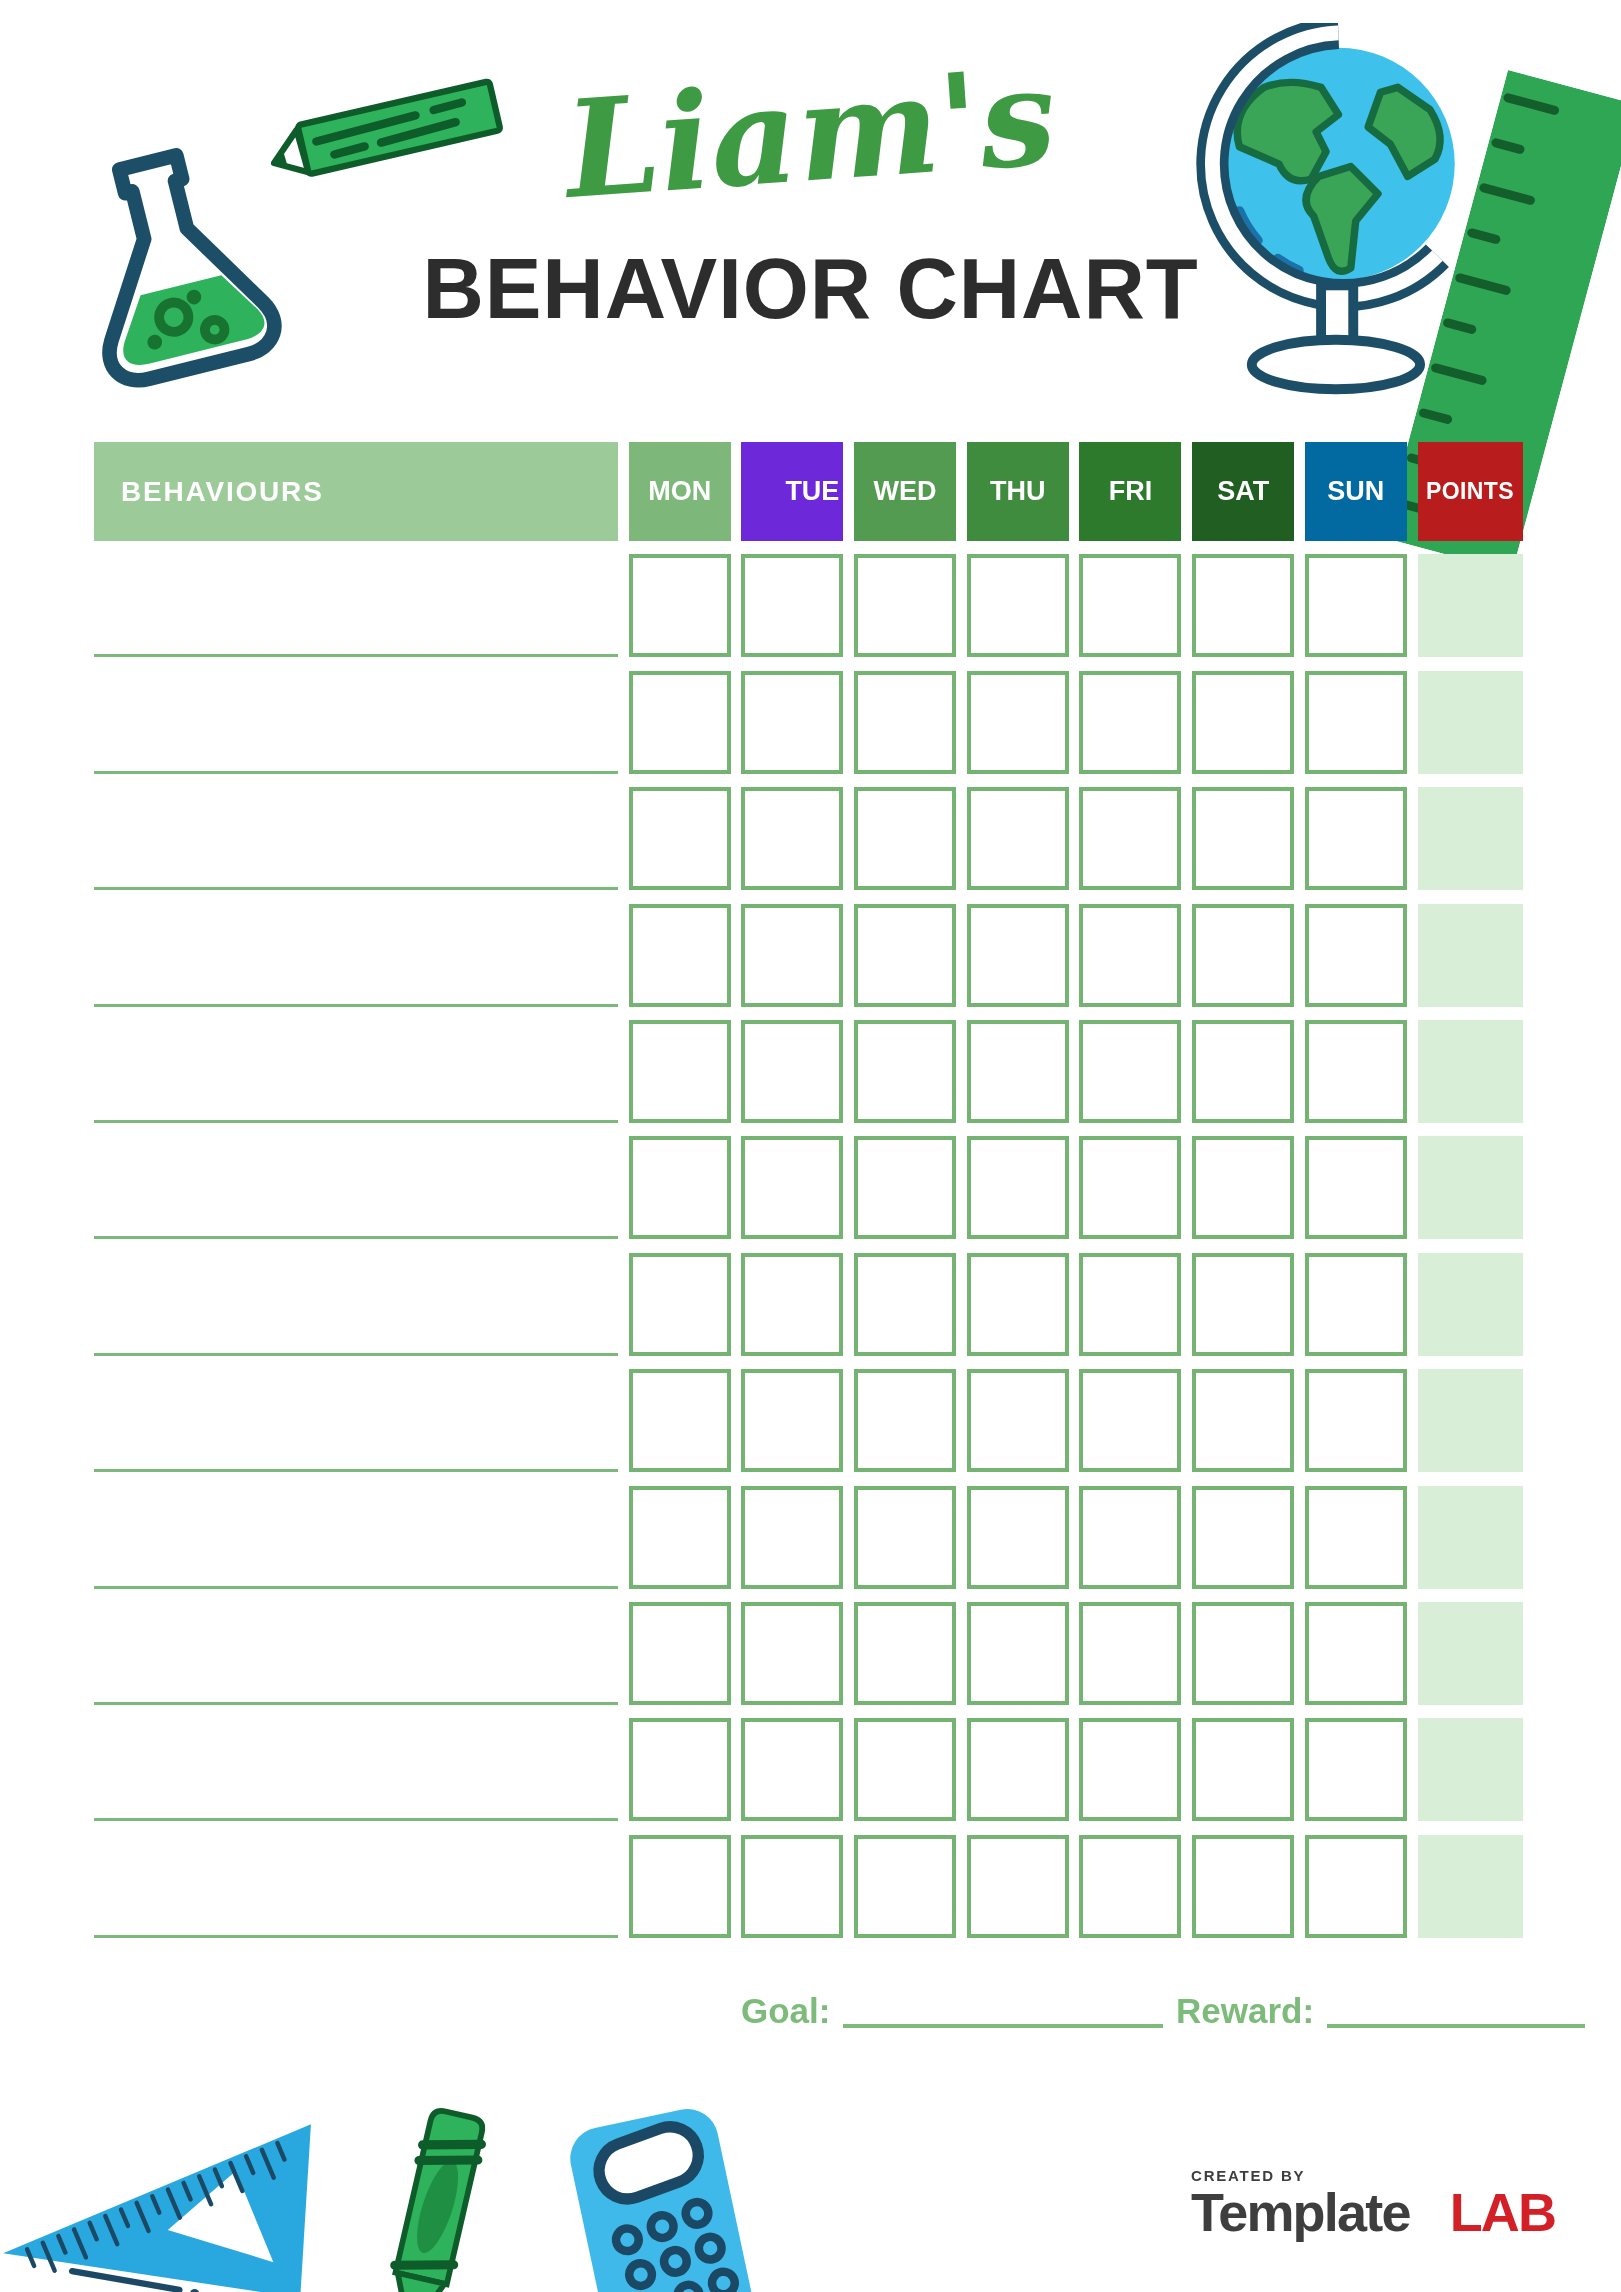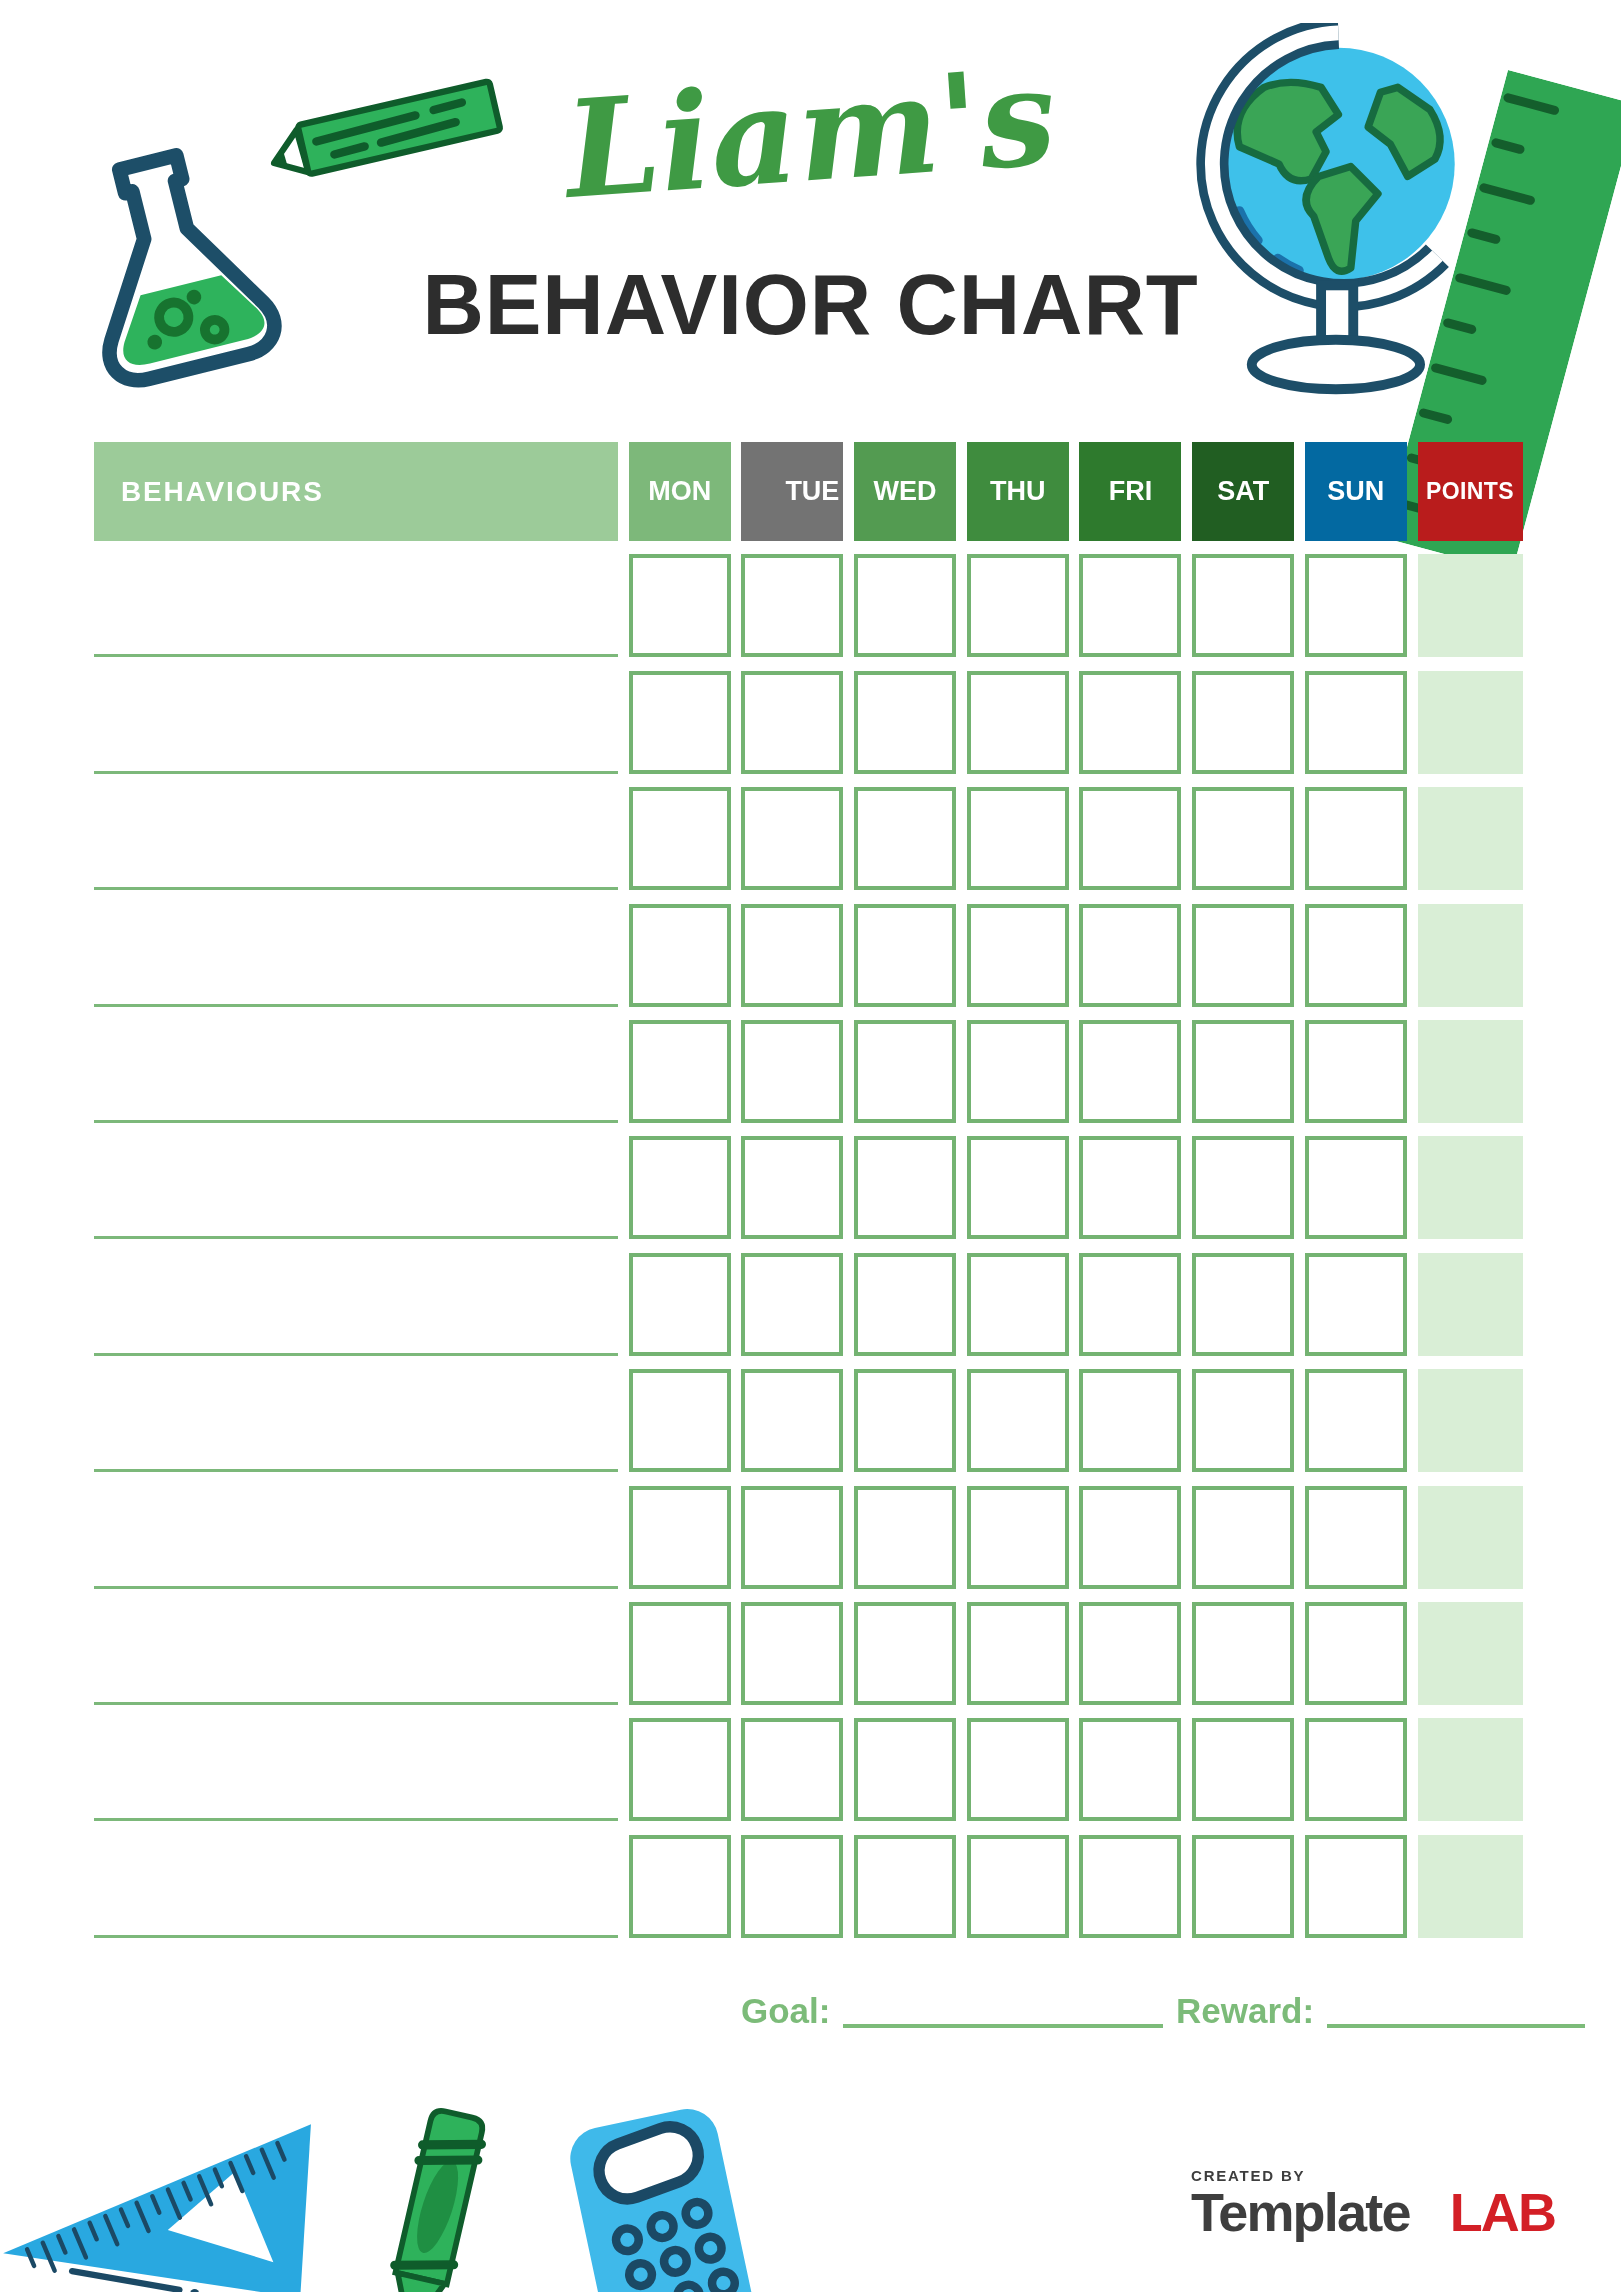--- a/index.html
+++ b/index.html
@@ -4,21 +4,21 @@
 <style>
   html,body{margin:0;padding:0;background:#fff;}
   .page{position:relative;width:1621px;height:2293px;background:#fff;overflow:hidden;
         font-family:"Liberation Sans",sans-serif;}
 
   
   .title-wrap{position:absolute;left:0;top:0;width:1621px;text-align:center;}
   .title-name{position:absolute;left:0;right:0;top:66px;
     font-family:"DejaVu Serif",serif;font-style:italic;font-weight:bold;
     font-size:134px;line-height:1;transform:rotate(-4deg);}
-  .title-heading{position:absolute;left:0;right:0;top:262px;
+  .title-heading{position:absolute;left:0;right:0;top:246px;
     font-weight:800;font-size:85px;letter-spacing:0.9px;line-height:1;}
 
   
   .table{position:absolute;left:94px;top:442px;display:grid;
     grid-template-columns:524px repeat(7,102px) 105px;
     grid-template-rows:99px repeat(12,103px);
     gap:13.4px 10.7px;}
   .bhead{color:#fff;font-size:28px;font-weight:700;letter-spacing:1.8px;
     display:flex;align-items:center;padding-left:27px;box-sizing:border-box;}
   .dhead{color:#fff;font-size:27px;font-weight:700;display:flex;
@@ -162,21 +162,21 @@
   </svg>
 
   <div class="title-wrap">
     <div class="title-name" style="color: rgb(63, 154, 68);">Liam's</div>
     <div class="title-heading" style="color: rgb(45, 45, 45);">BEHAVIOR CHART</div>
   </div>
 
   <div class="table">
     <div class="bhead" style="background: rgb(156, 203, 153);">BEHAVIOURS</div>
     <div class="dhead" style="background: rgb(125, 184, 122);">MON</div>
-      <div class="dhead" style="background: #737373; padding-left: 40px;">TUE</div>
+      <div class="dhead" style="background: #6d28d9; padding-left: 40px;">TUE</div>
       <div class="dhead" style="background: rgb(83, 155, 81);">WED</div>
       <div class="dhead" style="background: rgb(63, 140, 62);">THU</div>
       <div class="dhead" style="background: rgb(46, 122, 45);">FRI</div>
       <div class="dhead" style="background: rgb(33, 94, 34);">SAT</div>
       <div class="dhead" style="background: #0369a1;">SUN</div>
       <div class="phead" id="points-head" style="background: #b91c1c;">POINTS</div>
   <div class="behaviour-line" style="border-bottom: 3.6px solid rgb(124, 184, 122);"></div>
       <div class="checkbox" style="border: 4.5px solid rgb(116, 179, 114);"></div>
       <div class="checkbox" style="border: 4.5px solid rgb(116, 179, 114);"></div>
       <div class="checkbox" style="border: 4.5px solid rgb(116, 179, 114);"></div>

